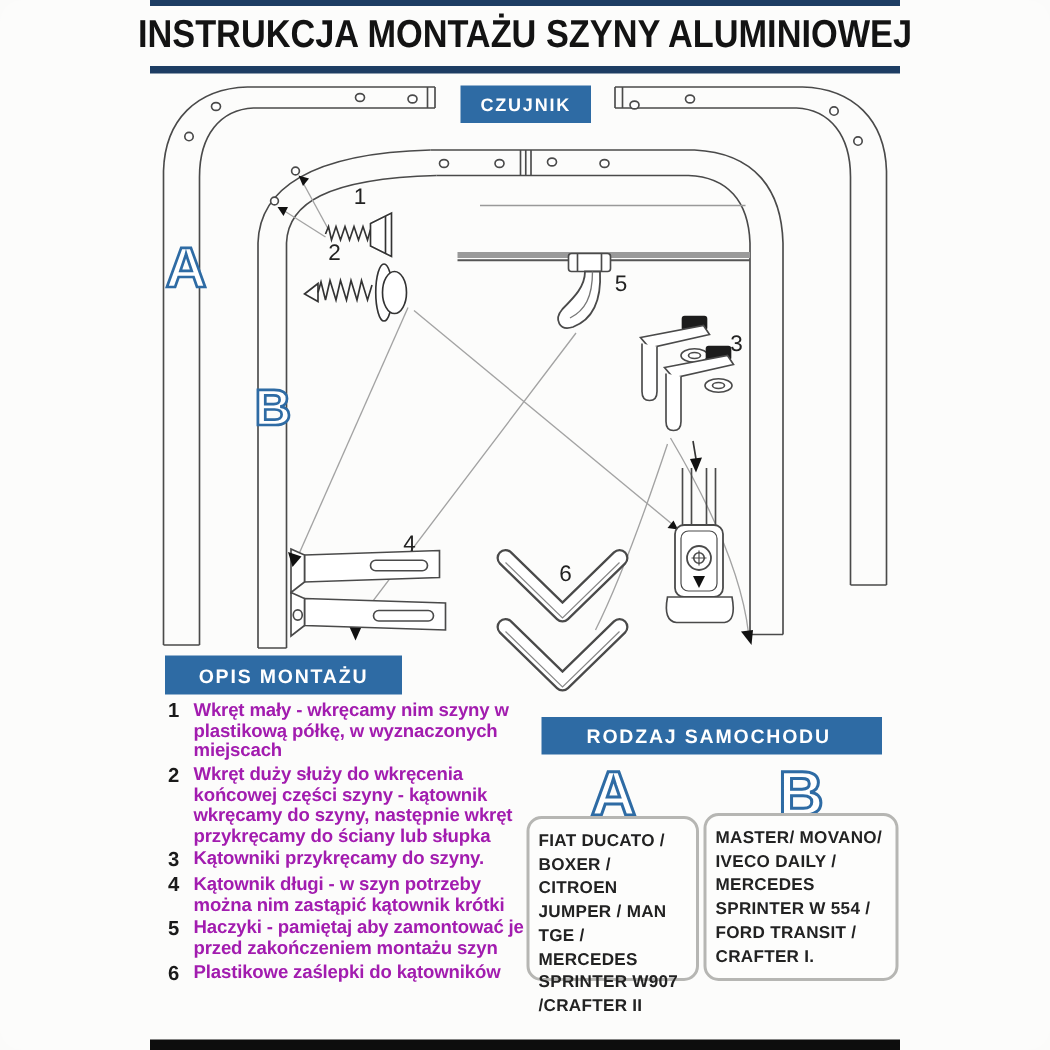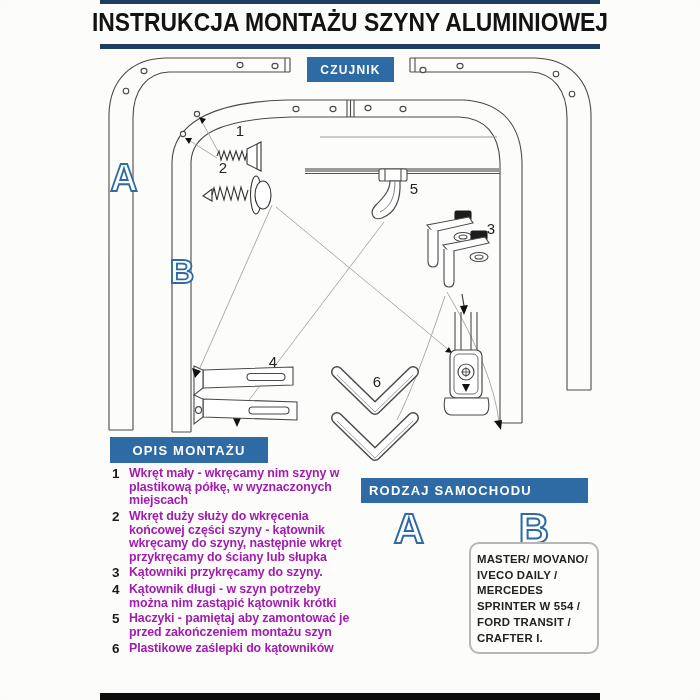--- a/index.html
+++ b/index.html
@@ -13,21 +13,21 @@
 
   .title { position:absolute; left:0; top:7px; width:700px; text-align:center;
            font-size:26px; font-weight:800; color:#131313; letter-spacing:0;
            transform:scaleX(0.88); white-space:nowrap; }
 
   .bluebox { position:absolute; background:#2e6ba4; color:#ffffff; font-weight:700;
              display:flex; align-items:center; justify-content:center;
              letter-spacing:1.2px; }
   .czujnik { left:307px; top:57px; width:87px; height:25px; font-size:12px; }
   .opis-hdr { left:110px; top:437px; width:158px; height:26px; font-size:13px; }
-  .rodzaj-hdr { left:361px; top:478px; width:227px; height:25px; font-size:13px; justify-content:flex-start; padding-left:8px; }
+  .rodzaj-hdr { left:361px; top:478px; width:227px; height:25px; font-size:13px; justify-content:flex-start; padding-left:30px; }
 
   .diagram { position:absolute; left:95px; top:50px; width:510px; height:415px; }
 
   .opis-list { position:absolute; left:112px; top:467px; width:248px; display:flex; flex-direction:column; gap:2px; }
   .opis-item { display:flex; }
   .opis-item .num { flex:0 0 17px; font-size:13.5px; font-weight:800; color:#1a1a1a; line-height:1.08; }
   .opis-item .txt { font-size:12.4px; font-weight:700; color:#a21caf; line-height:1.1; letter-spacing:-0.1px; }
 
   .letter-svg { position:absolute; width:56px; height:46px; }
   .letter-a { left:381px; top:504px; }
@@ -227,16 +227,17 @@
 
   <div class="bluebox rodzaj-hdr">RODZAJ SAMOCHODU</div>
 
   <svg class="letter-svg letter-a" viewBox="0 0 56 46">
     <text x="28" y="39" text-anchor="middle" font-family="Liberation Sans, sans-serif" font-size="42" font-weight="bold" fill="#ffffff" stroke="#2e6ba4" stroke-width="2">A</text>
   </svg>
   <svg class="letter-svg letter-b" viewBox="0 0 56 46">
     <text x="28" y="39" text-anchor="middle" font-family="Liberation Sans, sans-serif" font-size="42" font-weight="bold" fill="#ffffff" stroke="#2e6ba4" stroke-width="2">B</text>
   </svg>
 
+  <div class="carbox carbox-a">FIAT DUCATO / BOXER / CITROEN JUMPER / MAN TGE / MERCEDES SPRINTER W907 /CRAFTER II</div>
   <div class="carbox carbox-b">MASTER/ MOVANO/ IVECO DAILY / MERCEDES SPRINTER W 554 / FORD TRANSIT / CRAFTER I.</div>
 
   <div class="bar-bottom"></div>
 </div>
 
 </body></html>

